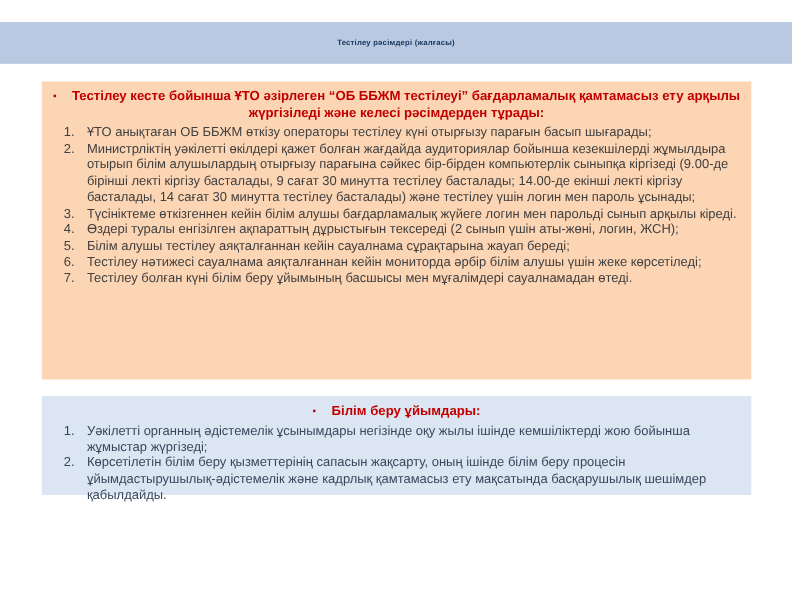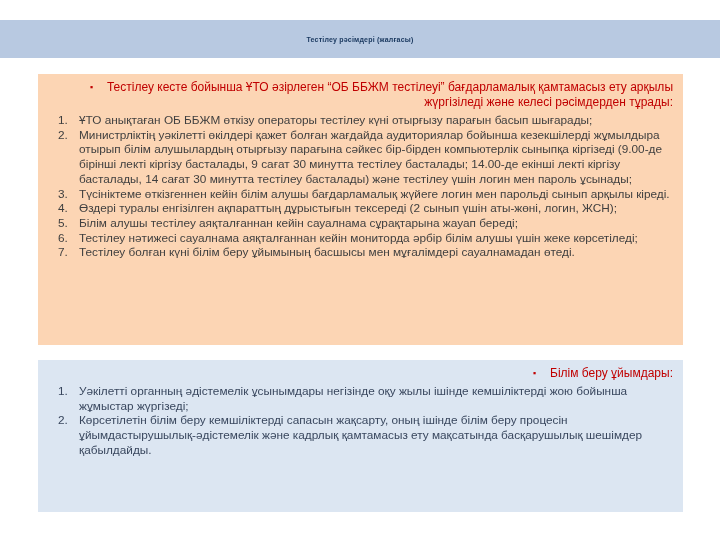--- a/index.html
+++ b/index.html
@@ -5,23 +5,23 @@
   * { margin: 0; padding: 0; box-sizing: border-box; }
   html, body { width: 720px; height: 540px; background: #ffffff; font-family: "Liberation Sans", sans-serif; }
   .slide { position: relative; width: 720px; height: 540px; background: #ffffff; overflow: hidden; }
 
   .banner { position: absolute; left: 0; top: 20px; width: 720px; height: 38px;
             background: var(--banner-bg, #b8c9e1); display: flex; align-items: center; justify-content: center; }
   .banner-title { font-size: 7px; font-weight: bold; color: #17365d; letter-spacing: 0.2px; }
 
   .box { position: absolute; left: 38px; width: 645px; padding: 6px 10px; }
   .box.testing { top: 74px; height: 271px; background: var(--testing-box-bg, #fcd5b4); color: #3f3f3f; }
-  .box.orgs    { top: 360px; height: 152px; background: var(--orgs-box-bg, #dce6f2); color: #39475e; }
+  .box.orgs    { top: 360px; height: 90px; background: var(--orgs-box-bg, #dce6f2); color: #39475e; }
 
-  .box-heading { text-align: right; font-weight: normal; color: var(--heading-red, #c00000);
+  .box-heading { text-align: center; font-weight: bold; color: var(--heading-red, #c00000);
                  font-size: 12px; line-height: 15px; }
   .bullet { display: inline-block; margin-right: 14px; font-size: 9px; vertical-align: 1px; }
 
   .num-list { list-style: none; margin-top: 3px; font-size: 11.8px; line-height: 14.7px; }
   .num-list li { display: flex; padding-left: 10px; }
   .num { flex: 0 0 21px; width: 21px; }
   .txt { flex: 1; padding-right: 2px; }
 </style>
 </head>
 <body>
@@ -72,18 +72,18 @@
     <div class="box-heading">
       <span class="bullet">▪</span><span>Білім беру ұйымдары:</span>
     </div>
     <ol class="num-list">
         <li>
           <span class="num">1.</span>
           <span class="txt">Уәкілетті органның әдістемелік ұсынымдары негізінде оқу жылы ішінде кемшіліктерді жою бойынша жұмыстар жүргізеді;</span>
         </li>
         <li>
           <span class="num">2.</span>
-          <span class="txt">Көрсетілетін білім беру кемшіліктерді сапасын жақсарту, оның ішінде білім беру процесін ұйымдастырушылық-әдістемелік және кадрлық қамтамасыз ету мақсатында басқарушылық шешімдер қабылдайды.</span>
+          <span class="txt">Көрсетілетін білім беру қызметтерінің сапасын жақсарту, оның ішінде білім беру процесін ұйымдастырушылық-әдістемелік және кадрлық қамтамасыз ету мақсатында басқарушылық шешімдер қабылдайды.</span>
         </li>
       </ol>
   </div>
 
 </div>
 
 </body></html>

